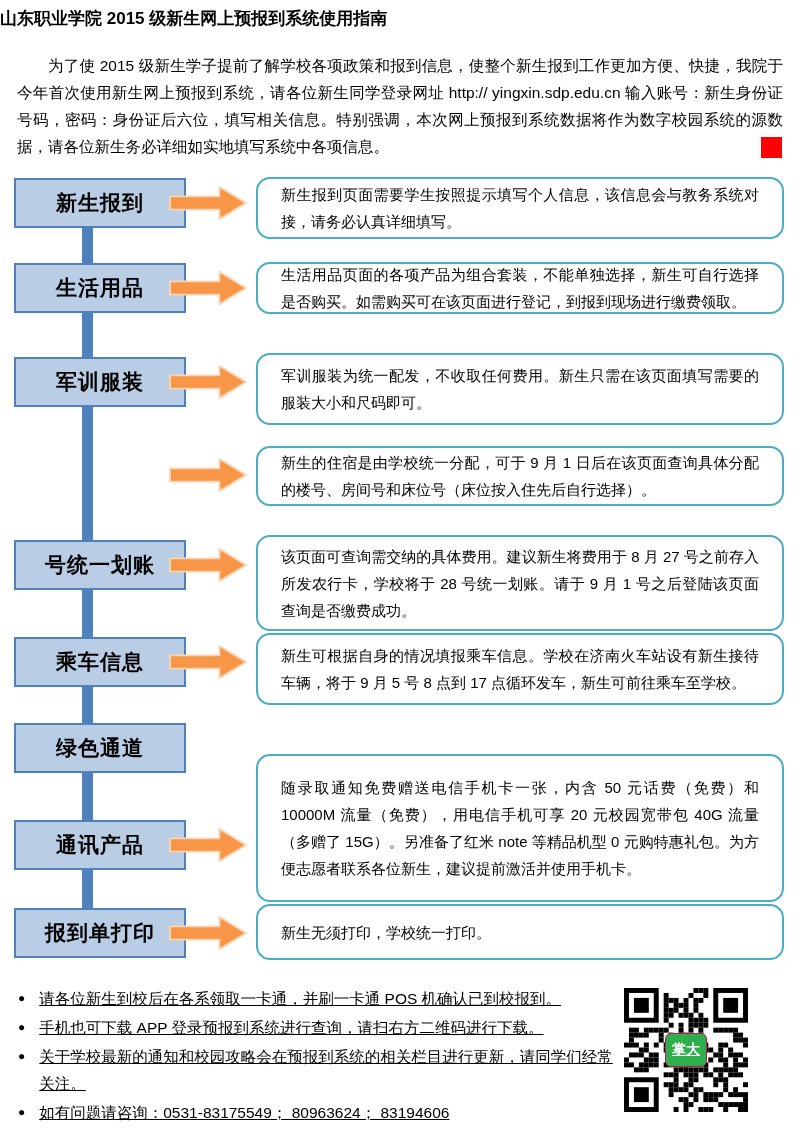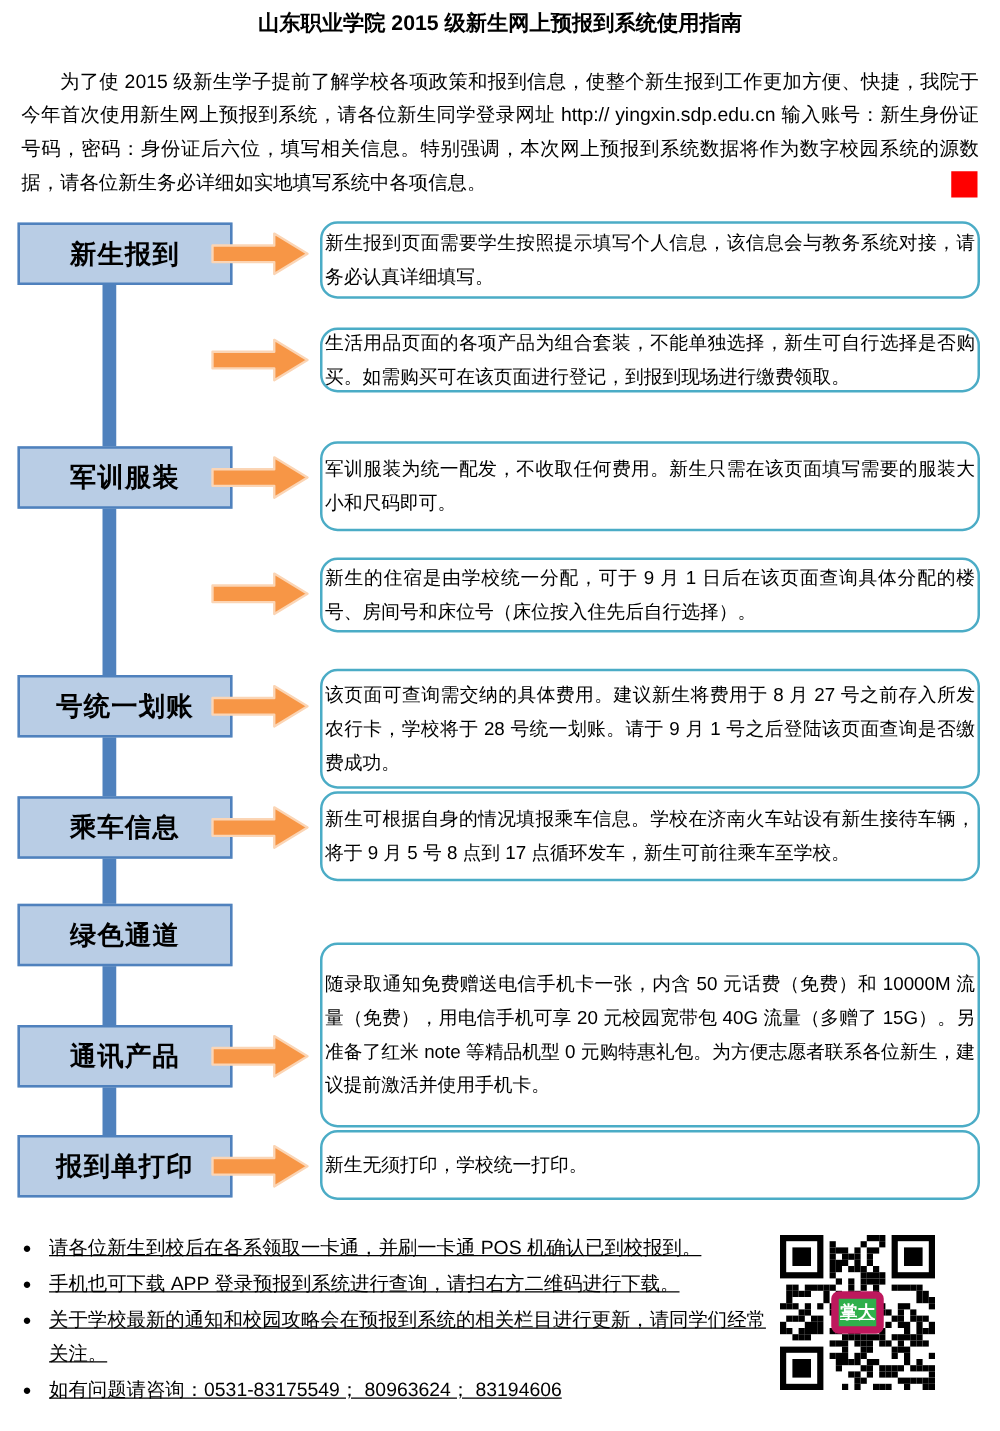--- a/index.html
+++ b/index.html
@@ -8,21 +8,21 @@
     background:#fff;
     font-family:"Liberation Sans","DejaVu Sans",sans-serif;
     color:#000;
     position:relative;
     overflow:hidden;
   }
   .page { position:absolute; inset:0; }
 
   .title {
     position:absolute; top:7px; left:0; width:800px;
-    text-align:center; font-size:17px; font-weight:bold;
+    text-align:left; font-size:17px; font-weight:bold;
   }
   .intro {
     position:absolute; top:52px; left:17px; width:766px;
     font-size:15.5px; line-height:27px; text-indent:2em; text-align:justify;
   }
   .red-square {
     position:absolute; left:761px; top:137px; width:21px; height:21px;
     background:var(--red-square,#f00);
   }
 
@@ -44,53 +44,54 @@
     fill:var(--arrow-fill,#f79646);
     stroke:var(--arrow-edge,#fbd5b5);
     stroke-width:2; stroke-linejoin:round;
   }
 
   .desc-box {
     position:absolute; left:256px; width:528px;
     background:#fff;
     border:2px solid var(--desc-border,#4bacc6);
     border-radius:14px;
-    padding:8px 2px;
+    padding:8px 23px;
     font-size:15px; line-height:27px;
     display:flex; align-items:center;
   }
   .desc-box span { text-align:justify; width:100%; }
 
   .notes { position:absolute; left:18px; top:985px; width:610px; }
   .note { display:flex; gap:14px; margin-bottom:2px; font-size:15.5px; line-height:27px; }
   .bullet { font-size:12px; line-height:27px; flex:0 0 auto; }
   .note-text { flex:1;text-decoration:underline; }
 
   .qr { position:absolute; left:624px; top:988px; width:124px; height:124px; }
   .qr svg { width:124px; height:124px; display:block; }
   .qr-badge {
     position:absolute; left:50%; top:50%; transform:translate(-50%,-50%);
     width:42px; height:34px; background:var(--qr-badge,#2faf4b);
-    border:6px solid #be185d; border-radius:6px;
+    border:1px solid #be185d; border-radius:6px;
     display:flex; align-items:center; justify-content:center;
     color:#fff; font-size:14px; font-weight:bold;text-decoration:underline;
   }
 </style>
 </head>
 <body>
 
 <div class="page">
 
   <h1 class="title">山东职业学院 2015 级新生网上预报到系统使用指南</h1>
   <p class="intro">为了使 2015 级新生学子提前了解学校各项政策和报到信息，使整个新生报到工作更加方便、快捷，我院于今年首次使用新生网上预报到系统，请各位新生同学登录网址 http:// yingxin.sdp.edu.cn 输入账号：新生身份证号码，密码：身份证后六位，填写相关信息。特别强调，本次网上预报到系统数据将作为数字校园系统的源数据，请各位新生务必详细如实地填写系统中各项信息。</p>
   <div class="red-square"></div>
 
   <div class="connector"></div>
 
   <div class="step-label" style="top:178px">新生报到</div>
+  <div class="step-label" style="top:263px">生活用品</div>
   <div class="step-label" style="top:357px">军训服装</div>
   <div class="step-label" style="top:540px">号统一划账</div>
   <div class="step-label" style="top:637px">乘车信息</div>
   <div class="step-label" style="top:723px">绿色通道</div>
   <div class="step-label" style="top:820px">通讯产品</div>
   <div class="step-label" style="top:908px">报到单打印</div>
 
   <svg class="arrow" style="top:184px" viewBox="0 0 84 40">
       <polygon points="2,13 54,13 54,3 82,20 54,37 54,27 2,27"></polygon>
     </svg>

